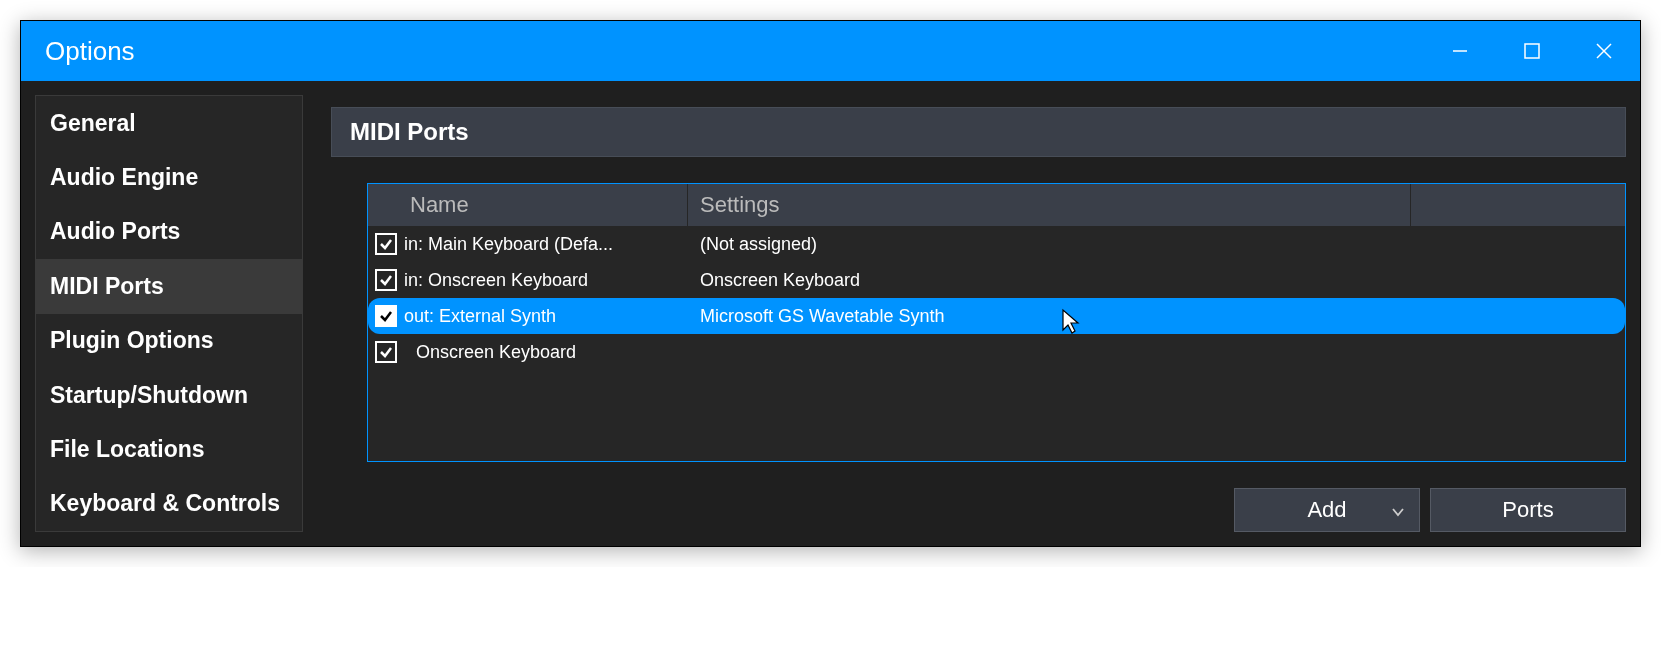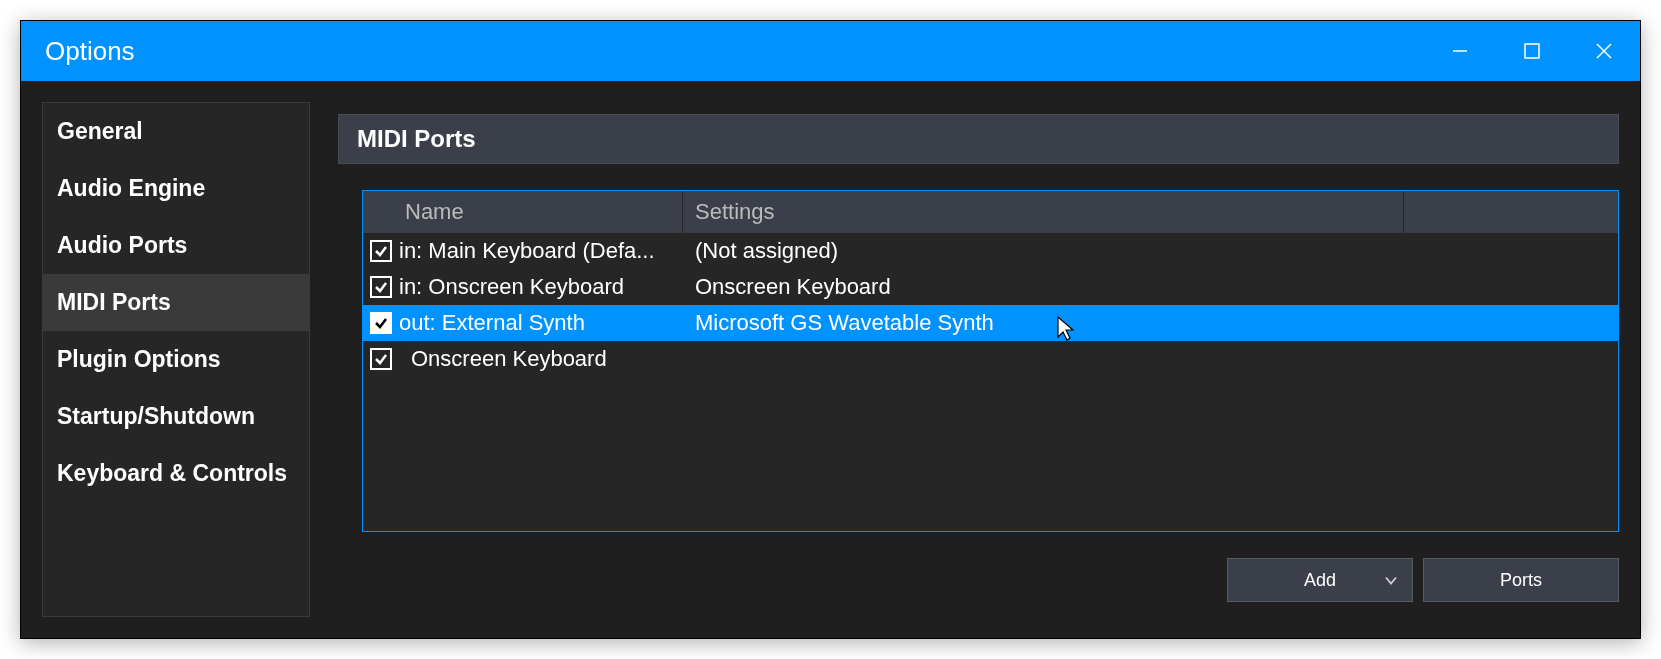--- a/index.html
+++ b/index.html
@@ -1,20 +1,20 @@
 <!DOCTYPE html>
 <html><head>
 <meta charset="utf-8">
 <style>
   * { box-sizing: border-box; margin: 0; padding: 0; font-family: "Segoe UI", Arial, sans-serif; }
   body { background: #ffffff; padding: 20px; }
 
   .window {
     width: 1621px;
-    height: 619px;
+    height: 527px;
     background: #1f1f1f;
     border: 1px solid #000;
     box-shadow: 0 4px 20px rgba(0,0,0,0.3);
     display: flex;
     flex-direction: column;
     overflow: hidden;
   }
 
   .title-bar {
     height: 60px;
@@ -34,21 +34,21 @@
     display: flex;
     align-items: center;
     justify-content: center;
     color: #fff;
   }
 
   .body {
     flex: 1;
     display: flex;
     background: #1f1f1f;
-    padding: 21px;
+    padding: 14px;
     gap: 28px;
     overflow: hidden;
   }
 
   .sidebar {
     width: 268px;
     background: #262626;
     border: 1px solid #3a3a3a;
     display: flex;
     flex-direction: column;
@@ -78,21 +78,21 @@
     border: 1px solid #474d57;
     color: #fff;
     font-size: 24px;
     font-weight: 700;
     padding: 10px 18px;
     margin-top: 12px;
   }
 
   .table-wrap {
     border: 1px solid #0093ff;
-    margin-left: 24px;
+    margin-left: 36px;
     display: flex;
     flex-direction: column;
     height: 342px;
     background: #262626;
   }
 
   .thead {
     display: flex;
     height: 42px;
     background: #3a3f49;
@@ -108,24 +108,24 @@
   .col-check { width: 36px; border: none !important; }
   .col-name  { width: 284px; padding-left: 6px !important; }
   .col-settings { flex: 1; text-align: center; }
   .col-extra { width: 214px; border-right: none !important; }
 
   .row {
     display: flex;
     height: 36px;
     align-items: center;
     color: #fff;
-    font-size: 22px;
+    font-size: 18px;
     position: relative;
   }
-  .row.selected { background: #0093ff; }
+  .row.selected { background: #0093ff; border-radius: 12px; }
   .row .cell { display: flex; align-items: center; white-space: nowrap; overflow: hidden; text-overflow: ellipsis; }
   .row .cell.check { width: 36px; justify-content: center; }
   .row .cell.name { width: 284px; padding-left: 0; }
   .row .cell.settings { flex: 1; padding-left: 12px; }
 
   .chk {
     width: 22px; height: 22px;
     border: 2px solid #fff;
     display: flex; align-items: center; justify-content: center;
     background: transparent;
@@ -141,21 +141,21 @@
     display: flex;
     gap: 10px;
     justify-content: flex-end;
     margin-left: 24px;
   }
   .btn {
     height: 44px;
     background: #3a3f49;
     border: 1px solid #555a64;
     color: #fff;
-    font-size: 18px;
+    font-size: 22px;
     display: flex;
     align-items: center;
     justify-content: center;
     position: relative;
   }
   .btn.add { width: 186px; }
   .btn.edit, .btn.delete { width: 196px; }
   .chevron {
     position: absolute;
     right: 14px;
@@ -192,20 +192,21 @@
 
   <div class="body">
 
     <div class="sidebar">
       <div class="item">General</div>
       <div class="item">Audio Engine</div>
       <div class="item">Audio Ports</div>
       <div class="item active">MIDI Ports</div>
       <div class="item">Plugin Options</div>
       <div class="item">Startup/Shutdown</div>
+      <div class="item">File Locations</div>
       <div class="item">Keyboard &amp; Controls</div>
     </div>
 
     <div class="main">
 
       <div class="section-header">MIDI Ports</div>
 
       <div class="table-wrap">
         <div class="thead">
           <div class="col col-check"></div>

